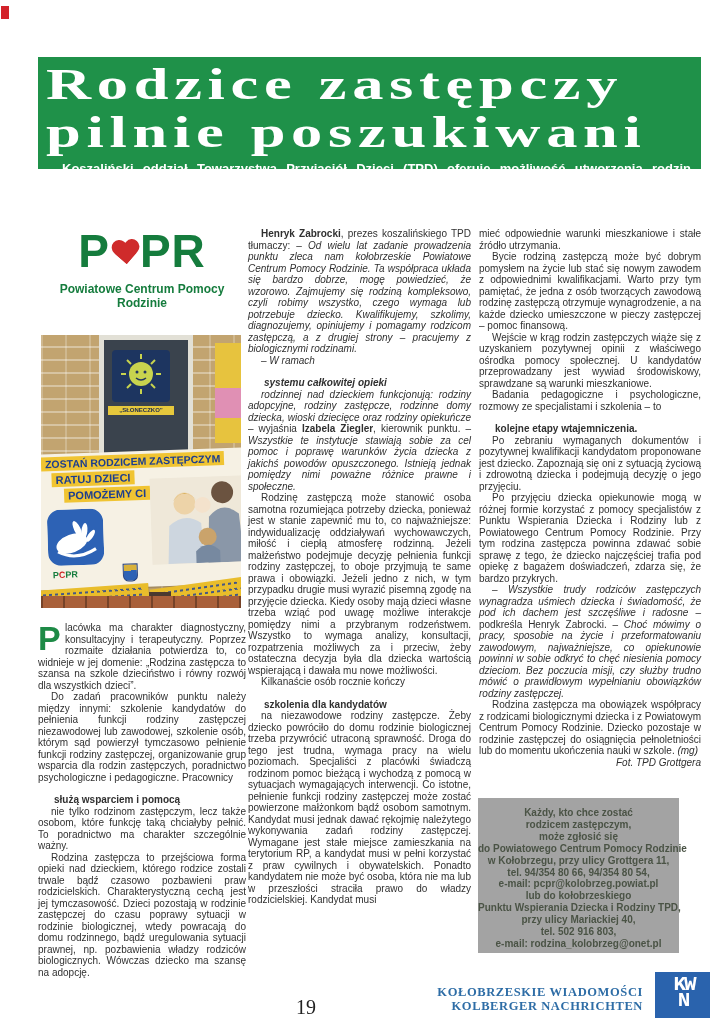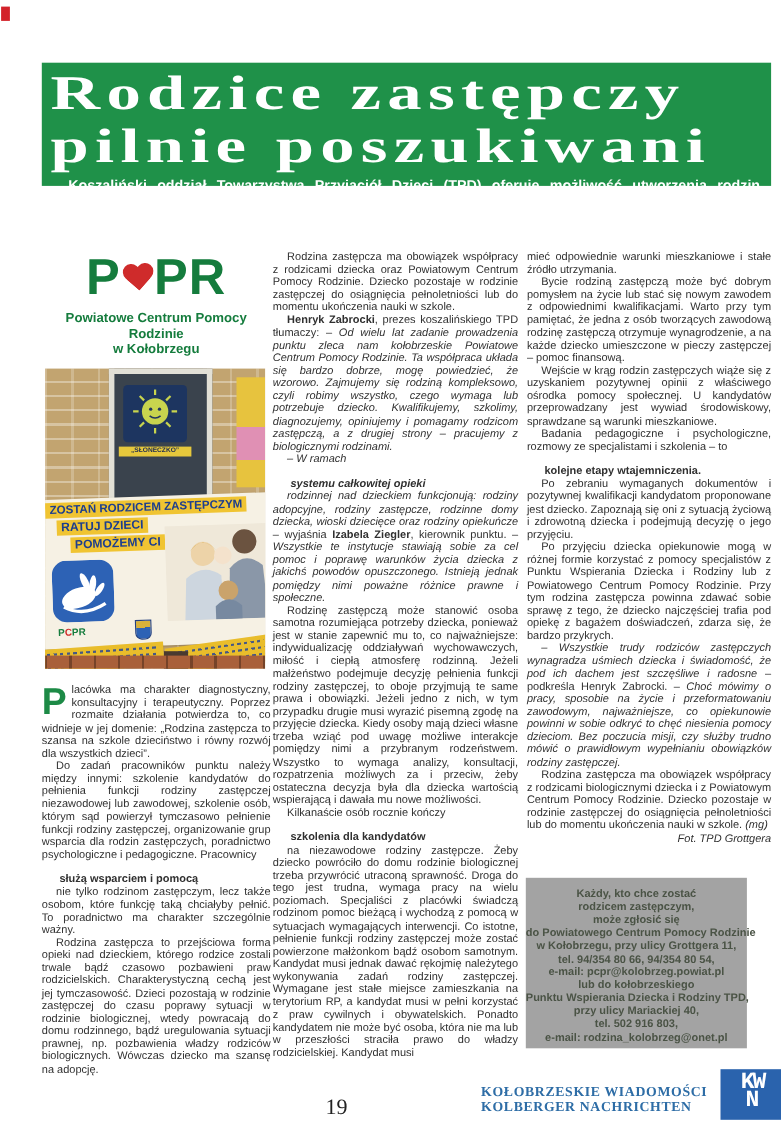--- a/index.html
+++ b/index.html
@@ -76,21 +76,21 @@
 
   
   .infobox{position:absolute;left:478px;top:798px;width:201px;height:155px;background:#a3a3a3;
            color:#4a5345;font-size:10px;line-height:11.9px;text-align:center;box-sizing:border-box;
            padding-top:9px;font-weight:bold;}
   .ibline{white-space:nowrap;}
 
   
   .pageno{position:absolute;left:296px;top:996px;font-family:"Liberation Serif",serif;
           font-size:20px;color:#222;text-align:center;}
-  .brand{position:absolute;right:67px;top:985px;text-align:left;color:#2e6da6;
+  .brand{position:absolute;right:67px;top:985px;text-align:right;color:#2e6da6;
          font-family:"Liberation Serif",serif;font-weight:bold;font-size:12.5px;line-height:14px;
          letter-spacing:.6px;}
   .kwn{position:absolute;left:655px;top:972px;width:58px;height:46px;background:#2a63ad;color:#fff;
        font-family:Liberation Mono, monospace;font-weight:bold;text-align:center;overflow:hidden;}
   .kwn .t{font-size:21px;line-height:22px;letter-spacing:-2px;margin-top:2px;}
   .kwn .n{font-size:21px;line-height:18px;margin-top:-4px;}
 </style>
 </head>
 <body>
 
@@ -106,21 +106,20 @@
     <div class="mast-intro">Koszaliński oddział Towarzystwa Przyjaciół Dzieci (TPD) oferuje możliwość utworzenia rodzin zastępczych. Od 2012 r. – pod patronatem TPD i auspicjami Powiatowego Centrum Pomocy Rodzinie – w Kołobrzegu prowadzi działalność Punkt Wspierania Dziecka i Rodziny.</div>
   </div>
 
   <div class="pcpr">
     <div class="pcpr-word">
       <span>P</span>
       <span class="heart"></span>
       <span>PR</span>
     </div>
     <div class="pcpr-sub">Powiatowe Centrum Pomocy Rodzinie</div>
-    <div class="pcpr-sub">w Kołobrzegu</div>
   </div>
 
   <div class="photo">
     <div class="door">
       <div class="sun-sign">
         <svg width="58" height="52" viewBox="0 0 58 52">
           <circle cx="29" cy="24" r="12" fill="#c8d44e"></circle>
           <g stroke="#c8d44e" stroke-width="2">
             <line x1="29" y1="4" x2="29" y2="9"></line>
               <line x1="29" y1="39" x2="29" y2="44"></line>
@@ -186,21 +185,20 @@
   </div>
 
   <div class="col col1">
       <p class="blk"><span class="dropcap">P</span><span>lacówka ma charakter diagnostyczny, konsultacyjny i terapeutyczny. Poprzez rozmaite działania potwierdza to, co widnieje w jej domenie: „Rodzina zastępcza to szansa na szkole dzieciństwo i równy rozwój dla wszystkich dzieci”.</span></p>
       <p class="blk ind"><span>Do zadań pracowników punktu należy między innymi: szkolenie kandydatów do pełnienia funkcji rodziny zastępczej niezawodowej lub zawodowej, szkolenie osób, którym sąd powierzył tymczasowo pełnienie funkcji rodziny zastępczej, organizowanie grup wsparcia dla rodzin zastępczych, poradnictwo psychologiczne i pedagogiczne. Pracownicy</span></p>
       <p class="blk blk-h"><span class="b">służą wsparciem i pomocą</span></p>
       <p class="blk ind"><span>nie tylko rodzinom zastępczym, lecz także osobom, które funkcję taką chciałyby pełnić. To poradnictwo ma charakter szczególnie ważny.</span></p>
       <p class="blk ind"><span>Rodzina zastępcza to przejściowa forma opieki nad dzieckiem, którego rodzice zostali trwale bądź czasowo pozbawieni praw rodzicielskich. Charakterystyczną cechą jest jej tymczasowość. Dzieci pozostają w rodzinie zastępczej do czasu poprawy sytuacji w rodzinie biologicznej, wtedy powracają do domu rodzinnego, bądź uregulowania sytuacji prawnej, np. pozbawienia władzy rodziców biologicznych. Wówczas dziecko ma szansę na adopcję.</span></p>
     </div>
   <div class="col col2">
-      <p class="blk ind"><span>Rodzina zastępcza ma obowiązek współpracy z rodzicami dziecka oraz Powiatowym Centrum Pomocy Rodzinie. Dziecko pozostaje w rodzinie zastępczej do osiągnięcia pełnoletniości lub do momentu ukończenia nauki w szkole.</span></p>
       <p class="blk ind"><span class="b">Henryk Zabrocki</span><span>, prezes koszalińskiego TPD tłumaczy: – </span><span class="i">Od wielu lat zadanie prowadzenia punktu zleca nam kołobrzeskie Powiatowe Centrum Pomocy Rodzinie. Ta współpraca układa się bardzo dobrze, mogę powiedzieć, że wzorowo. Zajmujemy się rodziną kompleksowo, czyli robimy wszystko, czego wymaga lub potrzebuje dziecko. Kwalifikujemy, szkolimy, diagnozujemy, opiniujemy i pomagamy rodzicom zastępczą, a z drugiej strony – pracujemy z biologicznymi rodzinami.</span></p>
       <p class="blk ind"><span class="i">– W ramach</span></p>
       <p class="blk blk-h"><span class="b i">systemu całkowitej opieki</span></p>
       <p class="blk ind"><span class="i">rodzinnej nad dzieckiem funkcjonują: rodziny adopcyjne, rodziny zastępcze, rodzinne domy dziecka, wioski dziecięce oraz rodziny opiekuńcze</span><span> – wyjaśnia </span><span class="b">Izabela Ziegler</span><span>, kierownik punktu. – </span><span class="i">Wszystkie te instytucje stawiają sobie za cel pomoc i poprawę warunków życia dziecka z jakichś powodów opuszczonego. Istnieją jednak pomiędzy nimi poważne różnice prawne i społeczne.</span></p>
       <p class="blk ind"><span>Rodzinę zastępczą może stanowić osoba samotna rozumiejąca potrzeby dziecka, ponieważ jest w stanie zapewnić mu to, co najważniejsze: indywidualizację oddziaływań wychowawczych, miłość i ciepłą atmosferę rodzinną. Jeżeli małżeństwo podejmuje decyzję pełnienia funkcji rodziny zastępczej, to oboje przyjmują te same prawa i obowiązki. Jeżeli jedno z nich, w tym przypadku drugie musi wyrazić pisemną zgodę na przyjęcie dziecka. Kiedy osoby mają dzieci własne trzeba wziąć pod uwagę możliwe interakcje pomiędzy nimi a przybranym rodzeństwem. Wszystko to wymaga analizy, konsultacji, rozpatrzenia możliwych za i przeciw, żeby ostateczna decyzja była dla dziecka wartością wspierającą i dawała mu nowe możliwości.</span></p>
       <p class="blk ind"><span>Kilkanaście osób rocznie kończy</span></p>
       <p class="blk blk-h"><span class="b">szkolenia dla kandydatów</span></p>
       <p class="blk ind"><span>na niezawodowe rodziny zastępcze. Żeby dziecko powróciło do domu rodzinie biologicznej trzeba przywrócić utraconą sprawność. Droga do tego jest trudna, wymaga pracy na wielu poziomach. Specjaliści z placówki świadczą rodzinom pomoc bieżącą i wychodzą z pomocą w sytuacjach wymagających interwencji. Co istotne, pełnienie funkcji rodziny zastępczej może zostać powierzone małżonkom bądź osobom samotnym. Kandydat musi jednak dawać rękojmię należytego wykonywania zadań rodziny zastępczej. Wymagane jest stałe miejsce zamieszkania na terytorium RP, a kandydat musi w pełni korzystać z praw cywilnych i obywatelskich. Ponadto kandydatem nie może być osoba, która nie ma lub w przeszłości straciła prawo do władzy rodzicielskiej. Kandydat musi</span></p>
     </div>
   <div class="col col3">

